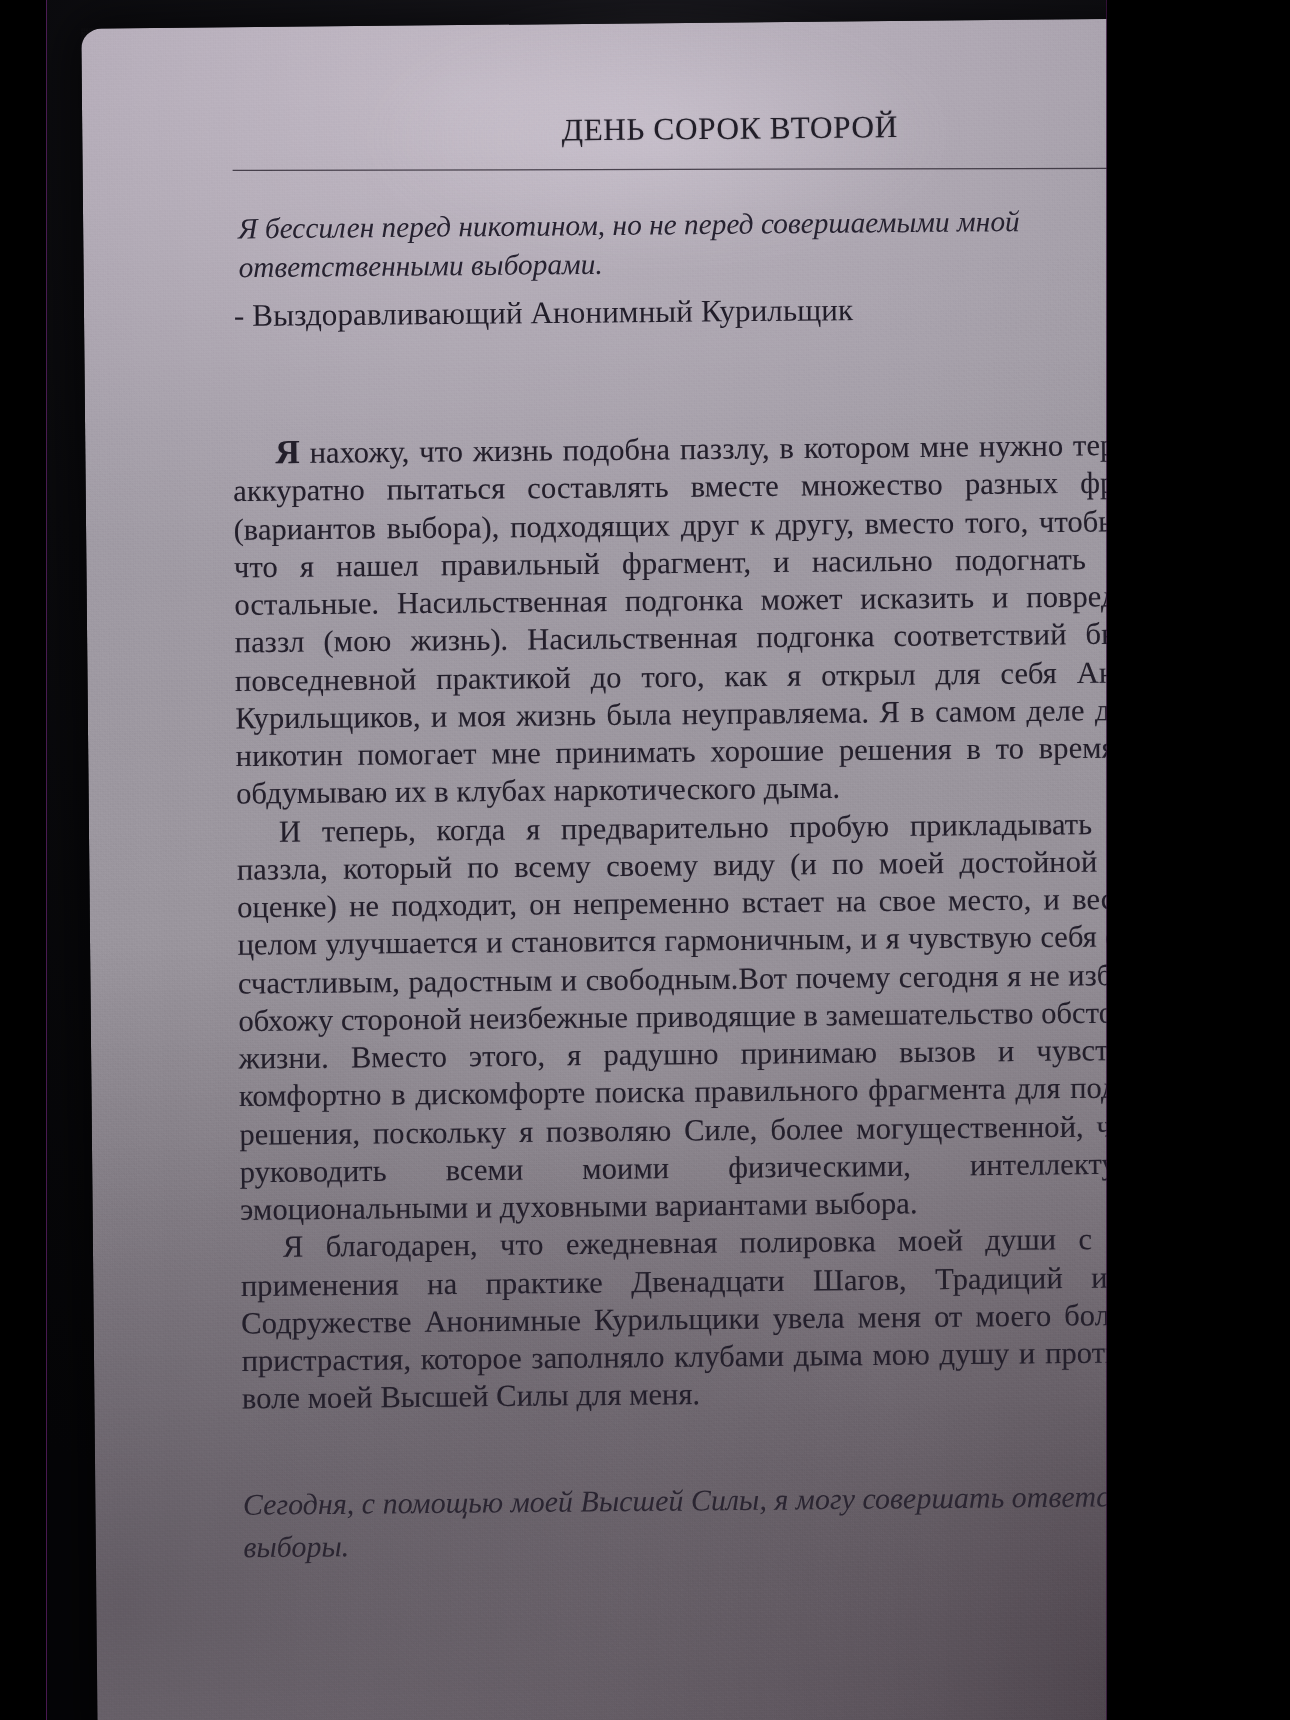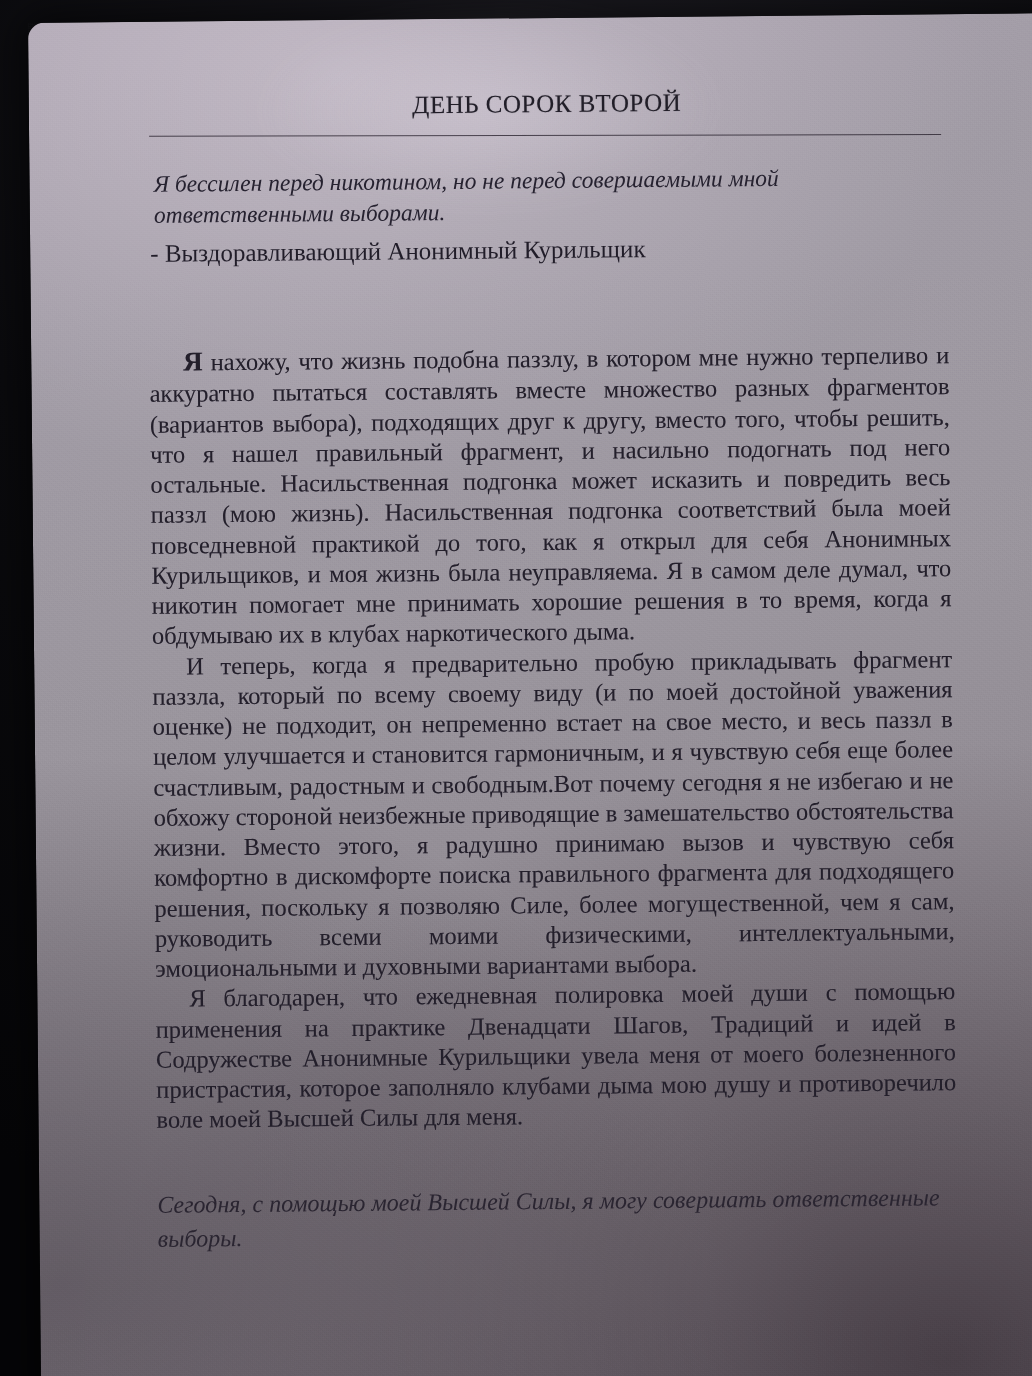--- a/index.html
+++ b/index.html
@@ -4,25 +4,26 @@
 <title>ДЕНЬ СОРОК ВТОРОЙ</title>
 <style>
   html, body {
     margin: 0;
     padding: 0;
     background: #000000;
   }
 
   .photo-frame {
     position: relative;
-    width: 1032px;
+    width: 848px;
     height: 1376px;
     overflow: hidden;
     background: #d946ef;
     font-family: "Liberation Serif", "DejaVu Serif", serif;
+    margin-left: 37px;
   }
 
   
   .backdrop {
     position: absolute;
     inset: 0;
     background:
       radial-gradient(120% 90% at 60% 6%, #1b1a20 0%, #0a0a0d 55%, #050507 100%);
   }
 

